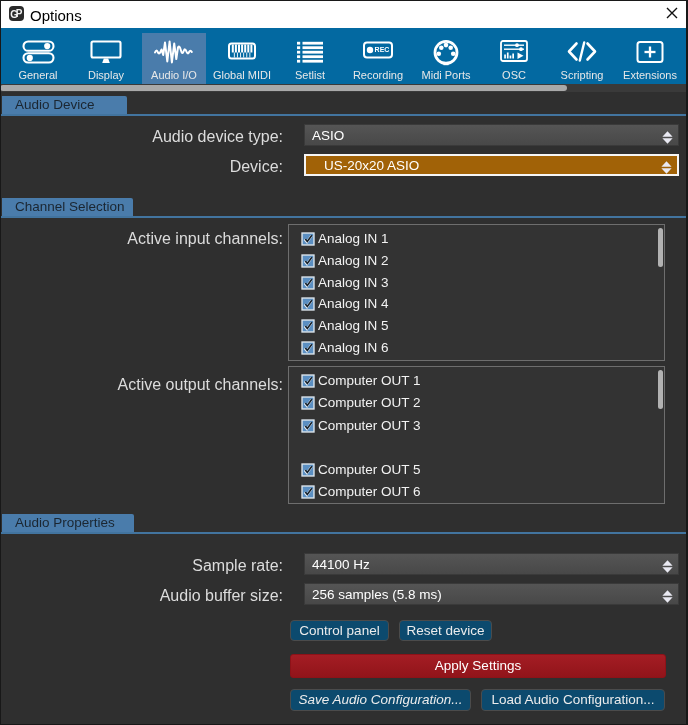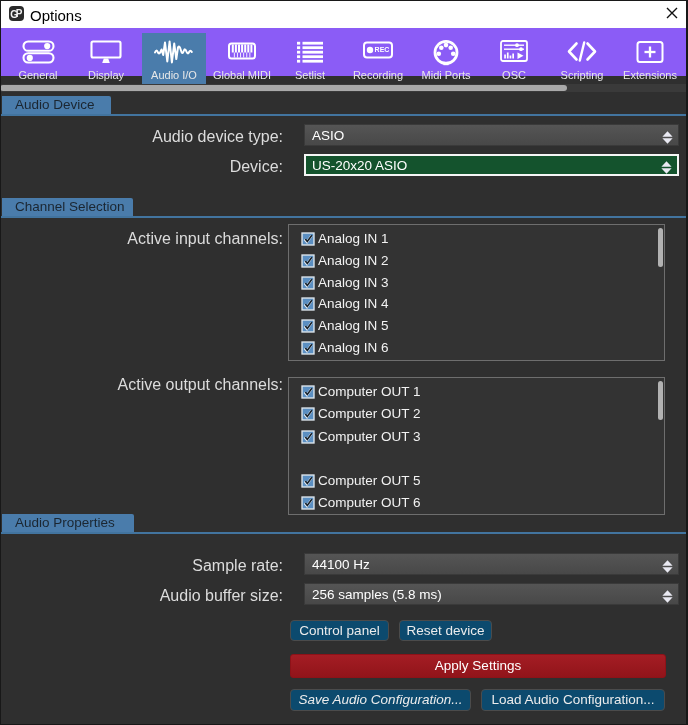--- a/index.html
+++ b/index.html
@@ -7,36 +7,36 @@
 body { background:#2f2f2f; font-family:"Liberation Sans", sans-serif; position:relative; }
 .abs { position:absolute; }
 
 .winborder { left:0; top:0; width:688px; height:725px; border:1px solid #181818; border-right-width:2px; pointer-events:none; z-index:90; }
 
 .titlebar { left:0; top:0; width:688px; height:28px; background:#ffffff; z-index:5; }
 .appicon { left:9px; top:6px; width:15px; height:15px; background:#2b2b2b; border-radius:4px; z-index:6; }
 .title { left:30px; top:7px; font-size:15px; color:#000; z-index:6; }
 .closex { left:664px; top:5px; width:16px; height:16px; z-index:6; }
 
-.toolbar { left:0; top:28px; width:688px; height:48px; background:#8b5cf6; z-index:4; }
+.toolbar { left:0; top:28px; width:688px; height:56px; background:#0369a1; z-index:4; }
 .tile { position:absolute; top:5px; width:64px; height:51px; text-align:center; }
 .tile.sel { background:#4a7cab; top:5px; height:51px; }
 .tile .ic { position:absolute; left:0; top:7px; width:64px; height:24px; }
 .tile .lb { position:absolute; left:-8px; width:80px; top:36px; font-size:11px; color:#e8e8e8; }
 
 .hscroll { left:0; top:84px; width:688px; height:8px; background:#3a3a3a; z-index:4; }
 .hthumb { left:0; top:85px; width:567px; height:6px; background:#a9a9a9; border-radius:3px; z-index:5; }
 
 .sectab { height:18px; background:#4a7cab; color:#1b2631; font-size:13.5px; line-height:18px; padding:0 19px 0 13px; z-index:3; border-top-right-radius:2px; }
 .secline { left:0; width:688px; height:2px; background:#42749f; z-index:2; }
 
 .flabel { font-size:16px; color:#dcdcdc; text-align:right; z-index:3; }
 
 .dd { left:304px; width:375px; height:22px; background:linear-gradient(#555555,#484848); border:1px solid #3a3a3a; color:#fff; font-size:13.5px; line-height:21.5px; padding-left:7px; z-index:3; }
-.dd.focus { background:#14532d; border:2px solid #f5f5f5; line-height:19.5px; padding-left:6px; }
+.dd.focus { background:#a16207; border:2px solid #f5f5f5; line-height:19.5px; padding-left:18px; }
 .dd .arr { position:absolute; right:5px; top:4px; }
 
 .list { left:288px; width:377px; background:#333333; border:1px solid #6e6e6e; z-index:3; }
 .row { position:absolute; left:12px; height:22px; font-size:13.5px; color:#f2f2f2; line-height:22px; }
 .row svg { position:absolute; left:0; top:4px; }
 .row span { padding-left:17px; }
 .vthumb { position:absolute; width:5px; background:#b2b2b2; border-radius:2.5px; }
 
 .btn { background:#0c4a6e; border:1px solid #4b4b4b; border-radius:4px; color:#ececec; font-size:13.5px; text-align:center; z-index:3; }
 .btn.red { background:linear-gradient(#a41d24,#91141a); border:1px solid #8e1218; border-radius:3px; color:#fff; }
@@ -169,21 +169,21 @@
    <rect x="1.5" y="2" width="25" height="20" rx="2.5" fill="none" stroke="#fff" stroke-width="2"></rect>
    <line x1="14" y1="6.5" x2="14" y2="17.5" stroke="#fff" stroke-width="2.3"></line>
    <line x1="8.5" y1="12" x2="19.5" y2="12" stroke="#fff" stroke-width="2.3"></line>
         </svg></div>
       <div class="lb">Extensions</div>
     </div>
   </div>
 <div class="abs hscroll"></div>
 <div class="abs hthumb"></div>
 
-<div class="abs sectab" style="left:2px; top:96px; padding-right:16px;">Audio Device</div>
+<div class="abs sectab" style="left:2px; top:96px; padding-right:32px;">Audio Device</div>
 <div class="abs secline" style="top:114px;"></div>
 <div class="abs flabel" style="left:60px; top:128px; width:223px;">Audio device type:</div>
 <div class="abs dd" style="top:124px;">ASIO<span class="arr"><svg width="11" height="13" viewBox="0 0 11 13">
         <path d="M5.5 0.2 L10.6 5.7 L0.4 5.7 Z" fill="#e9e9f2"></path>
         <path d="M0.4 7.3 L10.6 7.3 L5.5 12.8 Z" fill="#e9e9f2"></path>
       </svg></span></div>
 <div class="abs flabel" style="left:60px; top:158px; width:223px;">Device:</div>
 <div class="abs dd focus" style="top:154px;">US-20x20 ASIO<span class="arr"><svg width="11" height="13" viewBox="0 0 11 13">
         <path d="M5.5 0.2 L10.6 5.7 L0.4 5.7 Z" fill="#e9e9f2"></path>
         <path d="M0.4 7.3 L10.6 7.3 L5.5 12.8 Z" fill="#e9e9f2"></path>
@@ -225,21 +225,21 @@
       </svg><span>Analog IN 5</span></div>
     <div class="row" style="top:112px;"><svg width="14" height="14" viewBox="0 0 14 14">
         <rect x="0" y="0" width="14" height="14" fill="#1e242a"></rect>
         <rect x="1" y="1" width="12" height="12" fill="#5b8fc2" stroke="#dfe5ea" stroke-width="1.4"></rect>
         <path d="M3.6 7.2 L6 10 L10.6 3.6" fill="none" stroke="#ffffff" stroke-width="2.4" opacity="0.85"></path>
         <path d="M4.3 7 L6.3 9.4 L10.9 3.2" fill="none" stroke="#17222c" stroke-width="1.6"></path>
       </svg><span>Analog IN 6</span></div>
     <div class="vthumb" style="right:1px; top:3px; height:39px;"></div>
   </div>
 <div class="abs flabel" style="left:60px; top:376px; width:223px;">Active output channels:</div>
-<div class="abs list" id="list2" style="top:366px; height:138px;margin-top:11px;">
+<div class="abs list" id="list2" style="top:366px; height:138px;">
     <div class="row" style="top:3.2px;"><svg width="14" height="14" viewBox="0 0 14 14">
         <rect x="0" y="0" width="14" height="14" fill="#1e242a"></rect>
         <rect x="1" y="1" width="12" height="12" fill="#5b8fc2" stroke="#dfe5ea" stroke-width="1.4"></rect>
         <path d="M3.6 7.2 L6 10 L10.6 3.6" fill="none" stroke="#ffffff" stroke-width="2.4" opacity="0.85"></path>
         <path d="M4.3 7 L6.3 9.4 L10.9 3.2" fill="none" stroke="#17222c" stroke-width="1.6"></path>
       </svg><span>Computer OUT 1</span></div>
     <div class="row" style="top:25.4px;"><svg width="14" height="14" viewBox="0 0 14 14">
         <rect x="0" y="0" width="14" height="14" fill="#1e242a"></rect>
         <rect x="1" y="1" width="12" height="12" fill="#5b8fc2" stroke="#dfe5ea" stroke-width="1.4"></rect>
         <path d="M3.6 7.2 L6 10 L10.6 3.6" fill="none" stroke="#ffffff" stroke-width="2.4" opacity="0.85"></path>

